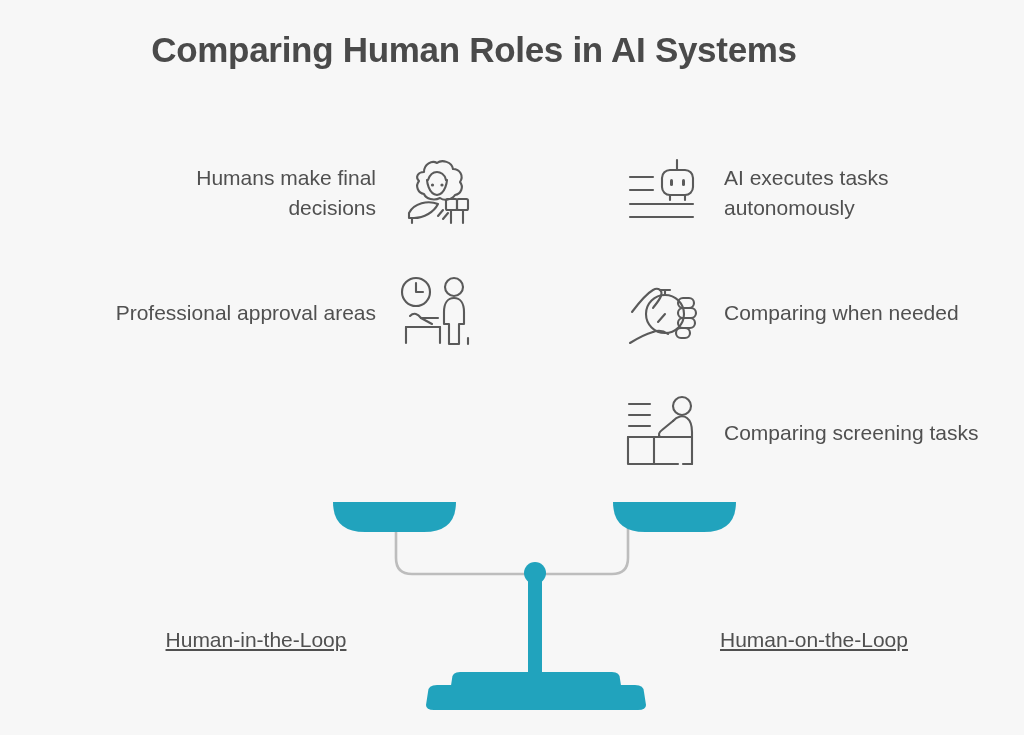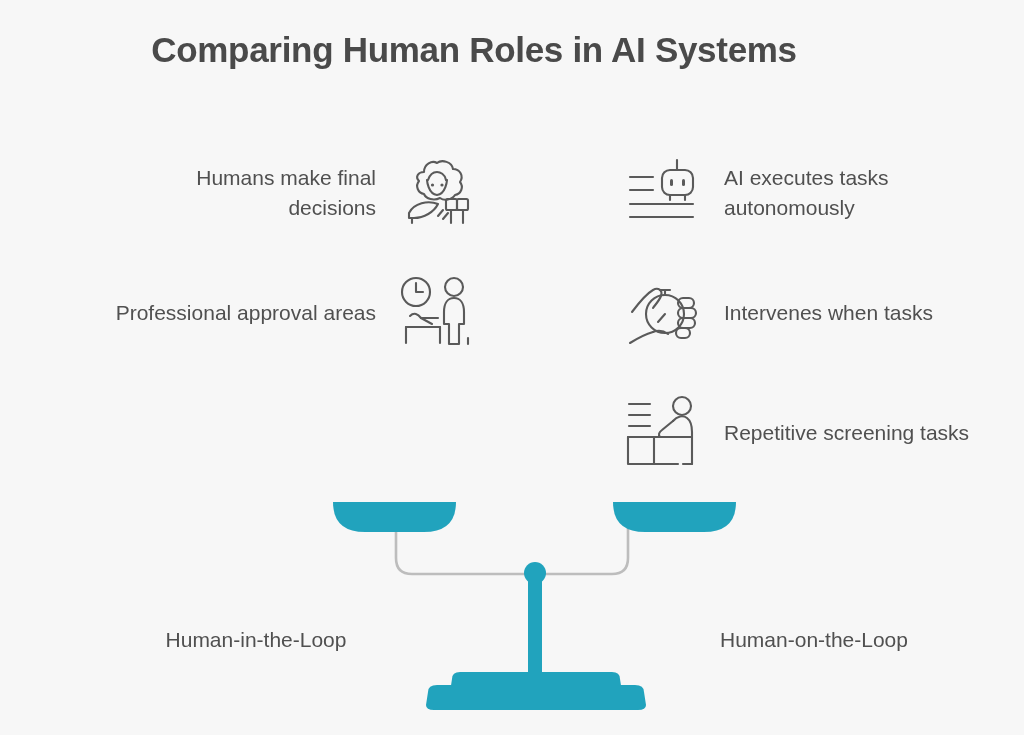--- a/index.html
+++ b/index.html
@@ -75,20 +75,21 @@
   }
 
   
   .bottom-label {
     position: absolute;
     top: 628px;
     font-size: 21px;
     color: #505050;
     width: 400px;
     text-align: center;
+    text-decoration: underline;
   }
   .bottom-label-left  { left: 56px;  }
   .bottom-label-right { left: 614px; }
 </style>
 </head>
 <body>
 
 <div class="page-title">Comparing Human Roles in AI Systems</div>
 
 <div class="col col-left">
@@ -190,21 +191,21 @@
 
         <rect x="58" y="28" width="16" height="10" rx="5"></rect>
         <rect x="58" y="38" width="18" height="10" rx="5"></rect>
         <rect x="58" y="48" width="17" height="10" rx="5"></rect>
         <rect x="56" y="58" width="14" height="10" rx="5"></rect>
 
         <path d="M10 73 C18 68 26 64 33 62"></path>
         <path d="M33 62 C38 60 44 61 48 64"></path>
       </svg>
     </div>
-    <div class="feature-label">Intervenes when tasks</div>
+    <div class="feature-label">Comparing when needed</div>
   </div>
 
   <div class="feature-row">
     <div class="feature-icon">
       <svg width="86" height="86" viewBox="0 0 86 86" fill="none" stroke="#5A5A5A" stroke-width="2.1" stroke-linecap="round" stroke-linejoin="round">
 
         <path d="M9 14 L30 14"></path>
         <path d="M9 25 L30 25"></path>
         <path d="M9 36 L30 36"></path>
 
@@ -215,21 +216,21 @@
         <path d="M40 47 L50 47"></path>
 
         <path d="M8 47 L72 47"></path>
 
         <path d="M8 47 L8 74 L58 74"></path>
         <path d="M34 47 L34 74"></path>
 
         <path d="M63 74 L72 74"></path>
       </svg>
     </div>
-    <div class="feature-label">Repetitive screening tasks</div>
+    <div class="feature-label">Comparing screening tasks</div>
   </div>
 </div>
 
 <div class="scale">
   <svg width="1024" height="230" viewBox="0 0 1024 230" fill="none">
 
     <path d="M396 32 L396 78 Q396 94 412 94 L612 94 Q628 94 628 78 L628 32" stroke="#BDBDBD" stroke-width="2.6" fill="none"></path>
 
     <path d="M333 22 L456 22 Q456 52 424 52 L365 52 Q333 52 333 22 Z" fill="#21A3BD"></path>
 

